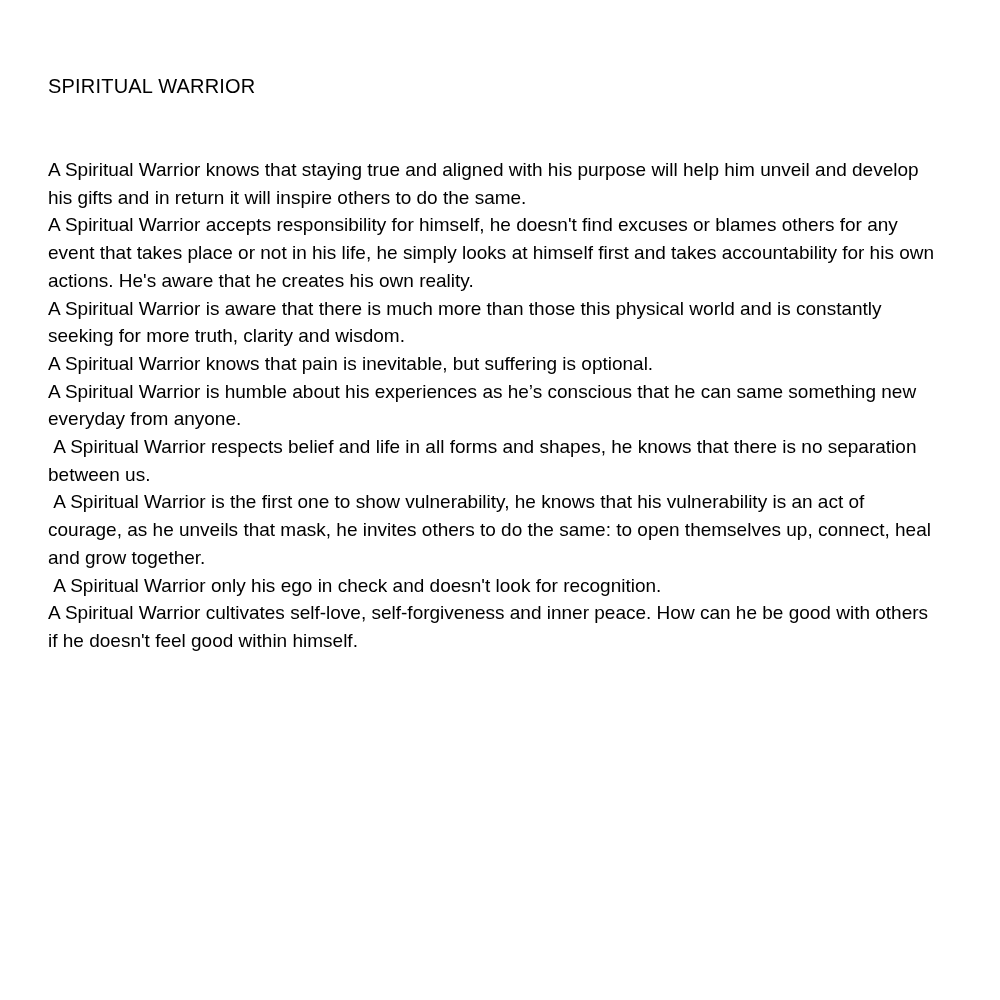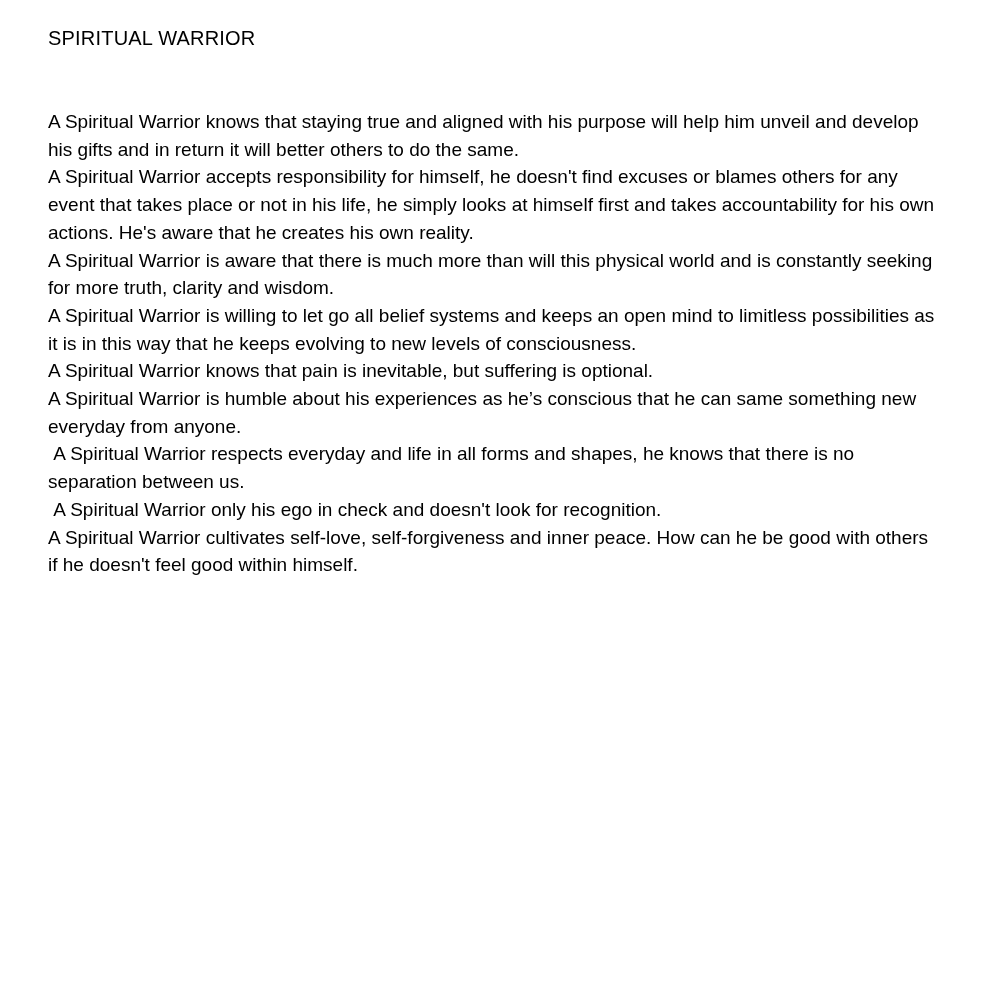--- a/index.html
+++ b/index.html
@@ -11,21 +11,21 @@
     width: 1000px;
     height: 1000px;
     overflow: hidden;
     font-family: "Liberation Sans", "DejaVu Sans", sans-serif;
     color: #000000;
   }
   .page {
     box-sizing: border-box;
     width: 1000px;
     height: 1000px;
-    padding: 24px 48px 0 48px;
+    padding: 72px 48px 0 48px;
     background: #ffffff;
   }
   .title {
     margin: 0;
     font-size: 20px;
     font-weight: 400;
     line-height: 28px;
     letter-spacing: 0.2px;
     color: #000000;
   }
@@ -42,23 +42,23 @@
     white-space: pre-wrap;
     word-wrap: break-word;
   }
 </style>
 </head>
 <body>
 
 <div class="page">
   <h1 class="title">SPIRITUAL WARRIOR</h1>
   <div class="paragraphs">
-      <p class="para">A Spiritual Warrior knows that staying true and aligned with his purpose will help him unveil and develop his gifts and in return it will better others to do the same.</p>
+      <p class="para">A Spiritual Warrior knows that staying true and aligned with his purpose will help him unveil and develop his gifts and in return it will inspire others to do the same.</p>
       <p class="para">A Spiritual Warrior accepts responsibility for himself, he doesn't find excuses or blames others for any event that takes place or not in his life, he simply looks at himself first and takes accountability for his own actions. He's aware that he creates his own reality.</p>
-      <p class="para">A Spiritual Warrior is aware that there is much more than will this physical world and is constantly seeking for more truth, clarity and wisdom.</p>
-      <p class="para">A Spiritual Warrior is willing to let go all belief systems and keeps an open mind to limitless possibilities as it is in this way that he keeps evolving to new levels of consciousness.</p>
+      <p class="para">A Spiritual Warrior is aware that there is much more than those this physical world and is constantly seeking for more truth, clarity and wisdom.</p>
       <p class="para">A Spiritual Warrior knows that pain is inevitable, but suffering is optional.</p>
       <p class="para">A Spiritual Warrior is humble about his experiences as he’s conscious that he can same something new everyday from anyone.</p>
-      <p class="para"> A Spiritual Warrior respects everyday and life in all forms and shapes, he knows that there is no separation between us.</p>
+      <p class="para"> A Spiritual Warrior respects belief and life in all forms and shapes, he knows that there is no separation between us.</p>
+      <p class="para"> A Spiritual Warrior is the first one to show vulnerability, he knows that his vulnerability is an act of courage, as he unveils that mask, he invites others to do the same: to open themselves up, connect, heal and grow together.</p>
       <p class="para"> A Spiritual Warrior only his ego in check and doesn't look for recognition.</p>
       <p class="para">A Spiritual Warrior cultivates self-love, self-forgiveness and inner peace. How can he be good with others if he doesn't feel good within himself.</p>
     </div>
 </div>
 
 </body></html>

